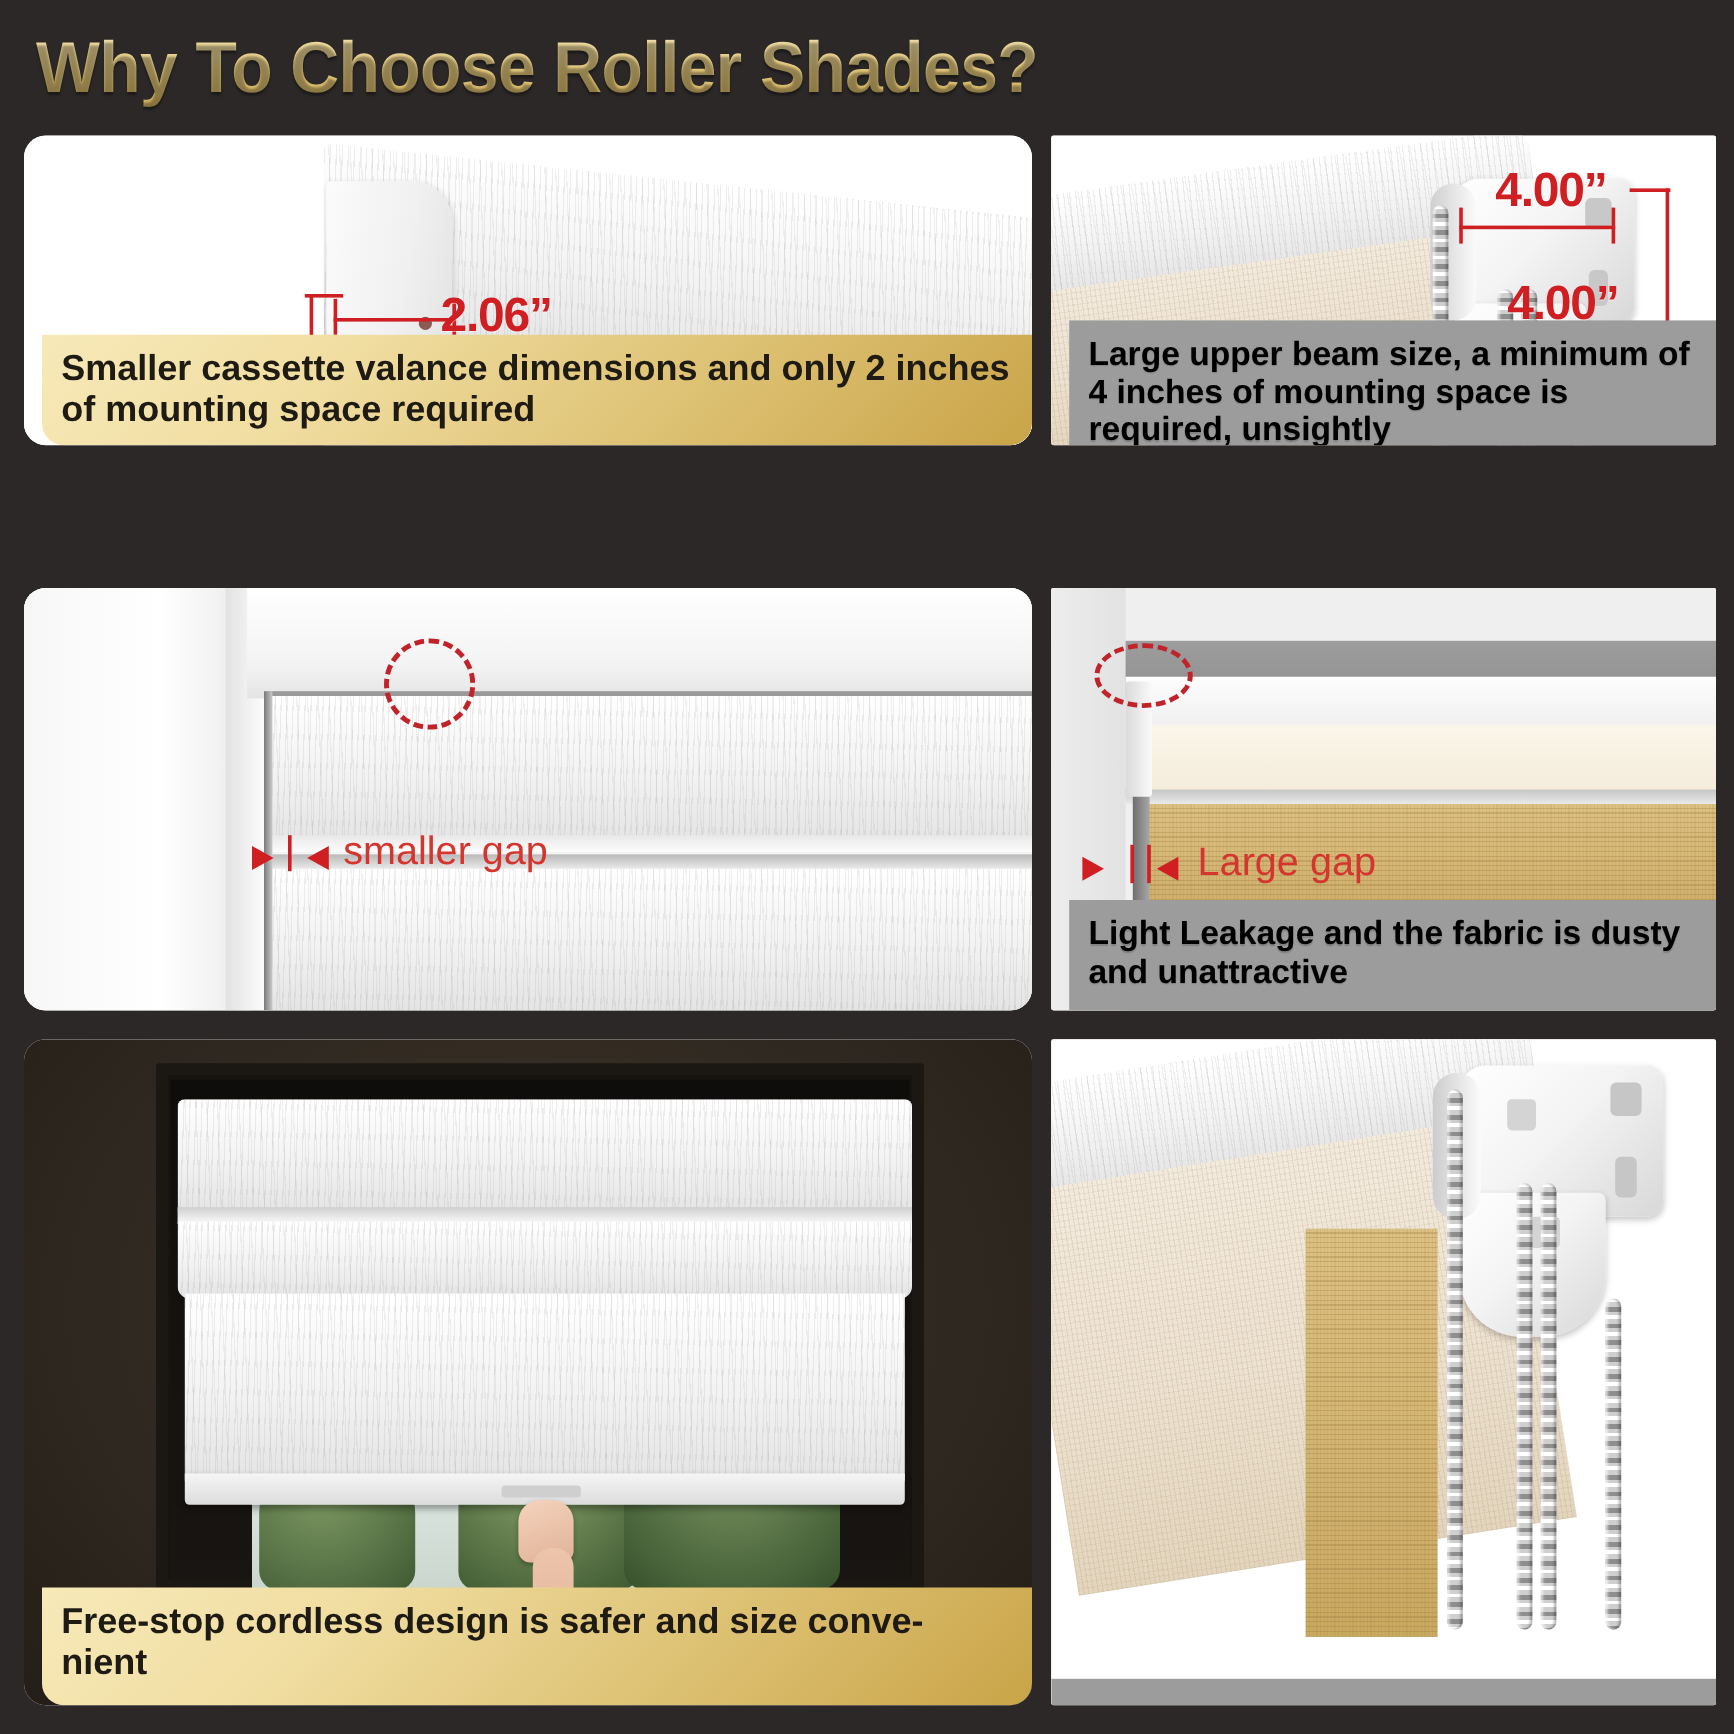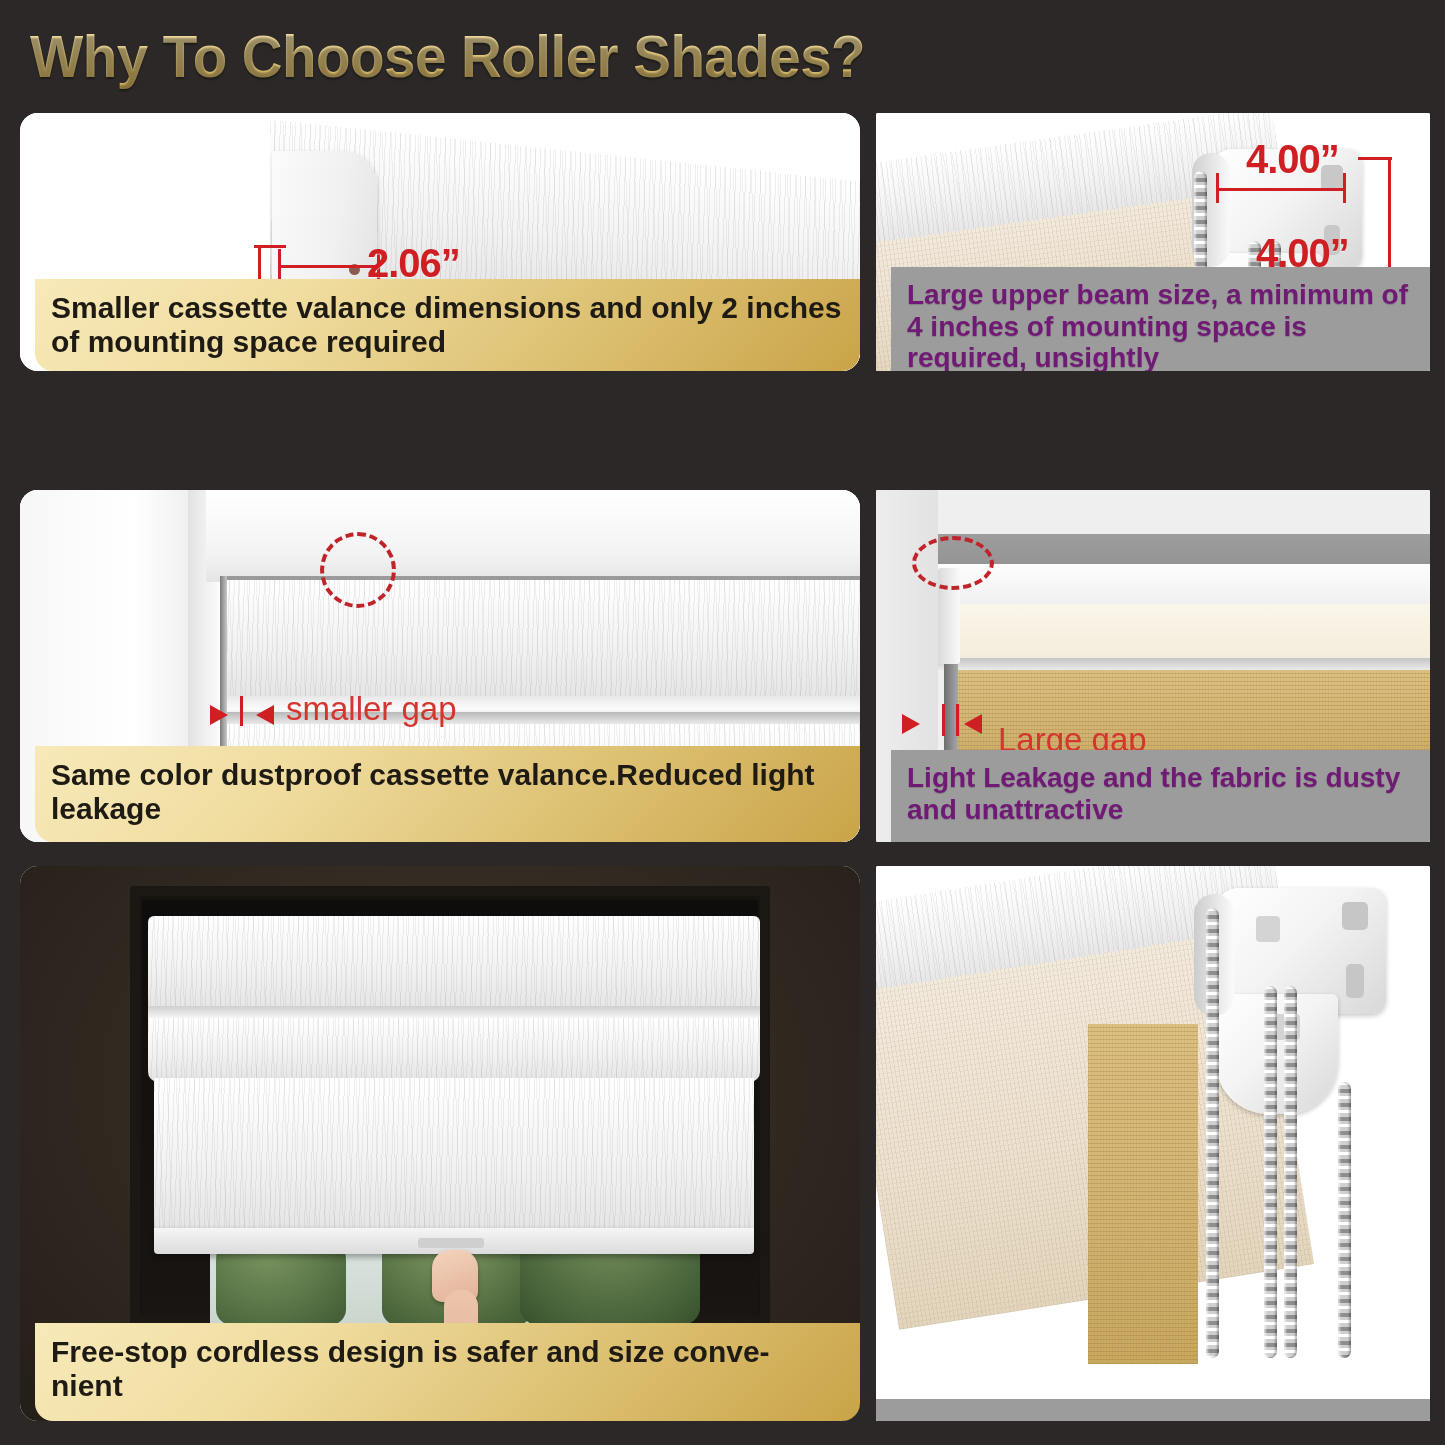--- a/index.html
+++ b/index.html
@@ -39,21 +39,21 @@
     display:flex; align-items:flex-start;
     padding:12px 16px 10px 16px;
     font-weight:bold; line-height:1.13;
   }
   .cap.gold {
     background:linear-gradient(135deg,#f7e9b9 0%,#f0dda0 30%,#ddc173 65%,#c9a448 100%);
     color:#1e1a14; font-size:30px;
     border-bottom-left-radius:18px; border-bottom-right-radius:18px;
   }
   .cap.gray {
-    background:#9c9c9c; color:#701a75; font-size:28px;
+    background:#9c9c9c; color:#000000; font-size:28px;
     text-shadow:0 1px 1px rgba(0,0,0,.18);
   }
   .cap span { display:block; }
 
   
   .red { position:absolute; color:#cf1f23; font-weight:bold; }
   .dimtxt { font-size:40px; letter-spacing:-1px; text-shadow:0 1px 0 rgba(255,255,255,.5); }
   .ln-h { position:absolute; background:#cf1f23; height:3px; }
   .ln-v { position:absolute; background:#cf1f23; width:3px; }
   .tick-v { position:absolute; background:#cf1f23; width:3px; height:22px; }
@@ -177,44 +177,41 @@
     <div style="position:absolute;left:204px;top:222px;width:640px;height:12px;background:linear-gradient(180deg,#b9b9b9,#e9e9e9);"></div>
     <div style="position:absolute;left:204px;top:234px;width:640px;height:118px;" class="tex-white"></div>
     <div style="position:absolute;left:200px;top:86px;width:7px;height:266px;background:linear-gradient(90deg,#7a7a7a,#c9c9c9);"></div>
 
     <div class="dashcirc" style="left:300px;top:42px;width:76px;height:76px;"></div>
 
     <div class="arrow-r" style="left:190px;top:215px;"></div>
     <div class="arrow-l" style="left:236px;top:215px;"></div>
     <div class="ln-v" style="left:220px;top:206px;height:30px;"></div>
     <div class="gaptxt" style="left:266px;top:200px;">smaller gap</div>
-  </div>
-  <div class="cap gold" style="height:96px;">
-    <span>Same color dustproof cassette valance.Reduced light leakage</span>
   </div>
 </div>
 
 <div class="panel right r2">
   <div class="art" style="background:#f0f0f0;">
     <div style="position:absolute;left:0;top:0;width:100%;height:48px;background:#efefef;"></div>
     <div style="position:absolute;left:60px;top:44px;width:500px;height:48px;background:linear-gradient(180deg,#9d9d9d,#8f8f8f);"></div>
     <div style="position:absolute;left:0;top:0;width:62px;height:100%;background:linear-gradient(90deg,#ededed,#e2e2e2);"></div>
     <div style="position:absolute;left:62px;top:74px;width:498px;height:44px;border-radius:0 0 8px 8px;background:linear-gradient(180deg,#fdfdfd,#efefef);"></div>
     <div style="position:absolute;left:62px;top:114px;width:498px;height:56px;background:linear-gradient(180deg,#fbf6ea,#f4ecdb);"></div>
     <div style="position:absolute;left:62px;top:168px;width:498px;height:12px;background:linear-gradient(180deg,#c5c5c5,#eaeaea);"></div>
     <div style="position:absolute;left:80px;top:180px;width:480px;height:112px;" class="tex-tan"></div>
     <div style="position:absolute;left:68px;top:168px;width:14px;height:124px;background:linear-gradient(90deg,#6e6e6e,#a8a8a8);"></div>
     <div style="position:absolute;left:62px;top:78px;width:22px;height:96px;background:linear-gradient(90deg,#dadada,#fafafa);border-radius:3px;"></div>
     <div class="dashcirc" style="left:36px;top:46px;width:82px;height:54px;"></div>
 
     <div class="arrow-r" style="left:26px;top:224px;"></div>
     <div class="arrow-l" style="left:88px;top:224px;"></div>
     <div class="ln-v" style="left:66px;top:214px;height:32px;"></div>
     <div class="ln-v" style="left:80px;top:214px;height:32px;"></div>
-    <div class="gaptxt" style="left:122px;top:209px;margin-top:22px;">Large gap</div>
+    <div class="gaptxt" style="left:122px;top:209px;">Large gap</div>
   </div>
   <div class="cap gray" style="height:92px;">
     <span>Light Leakage and the fabric is dusty and unattractive</span>
   </div>
 </div>
 
 <div class="panel left r3">
   <div class="art" style="background:radial-gradient(ellipse at 50% 40%, #4a4035 0%, #342c23 45%, #241e18 100%);">
 
     <div style="position:absolute;left:110px;top:20px;width:640px;height:440px;background:#171410;border:10px solid #1b1713;border-radius:3px;"></div>

